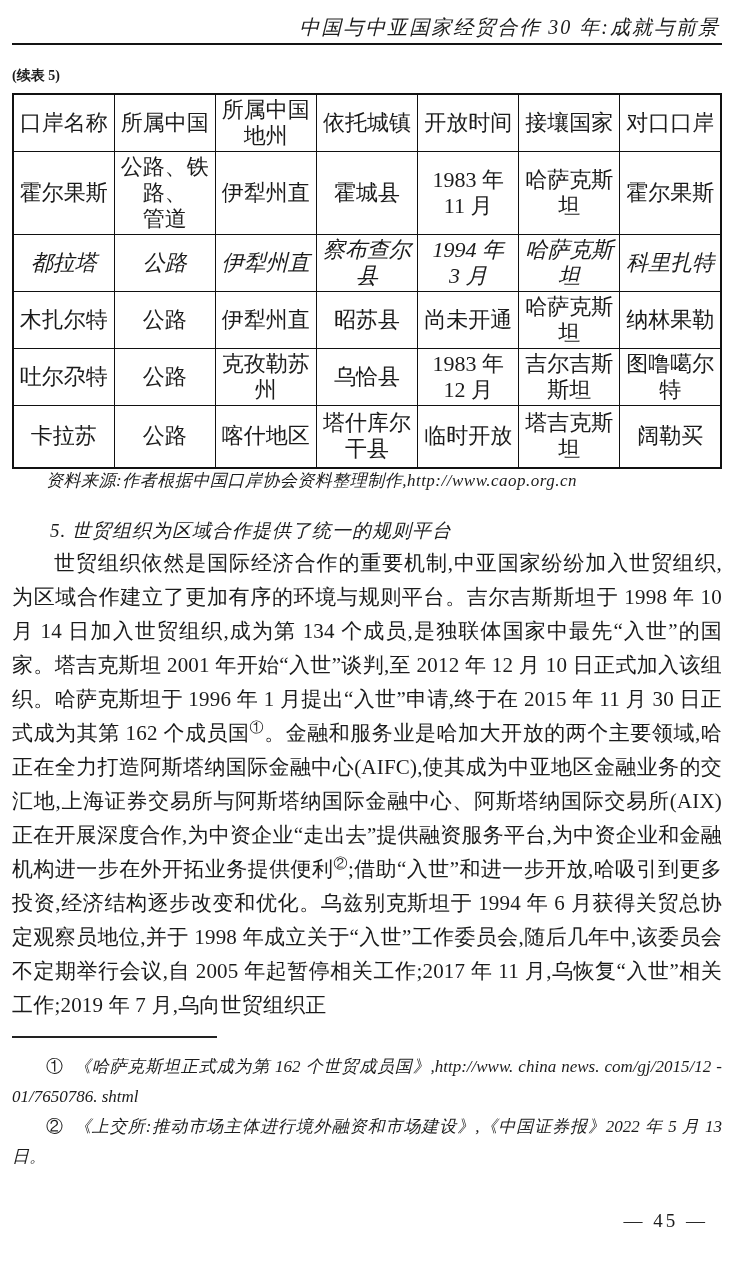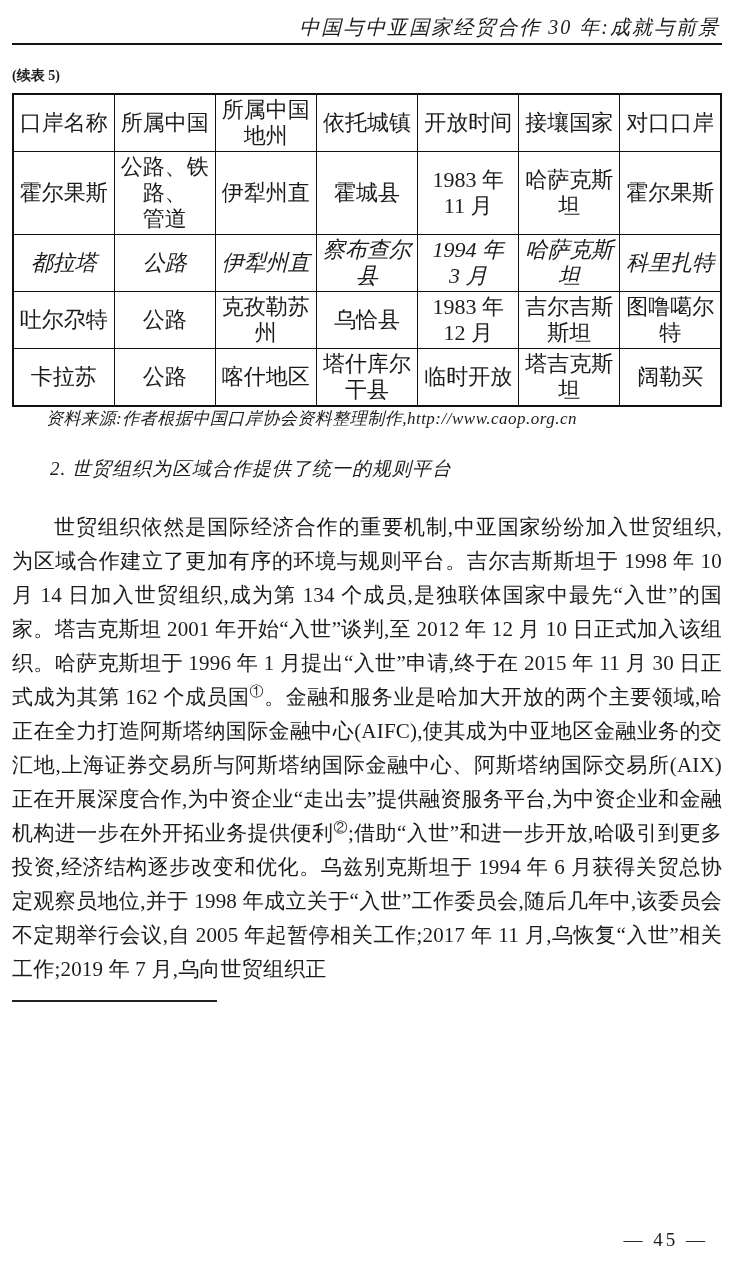--- a/index.html
+++ b/index.html
@@ -69,21 +69,21 @@
     font-size: 19px;
     font-weight: normal;
     font-style: italic;
     text-indent: 2em;
     margin-top: 26px;
     letter-spacing: 1px;
   }
 
   
   .body-paragraph {
-    margin-top: 28px;
+    margin-top: 2px;
     font-size: 21px;
     line-height: 34px;
     text-align: justify;
     text-indent: 2em;
     letter-spacing: 0.2px;
   }
   .body-paragraph sup {
     font-size: 14px;
     vertical-align: super;
     line-height: 0;
@@ -102,21 +102,21 @@
     text-align: justify;
     text-indent: 2em;
     font-style: italic;
   }
   .footnote .fn-marker { margin-right: 10px; font-style: normal; }
 
   
   .page-number {
     position: absolute;
     right: 30px;
-    bottom: 13px;
+    bottom: 32px;
     font-size: 19px;
     letter-spacing: 3px;
   }
 </style>
 </head>
 <body>
 
 <div class="page">
 
   <header>
@@ -155,20 +155,29 @@
         <td>都拉塔</td>
         <td>公路</td>
         <td>伊犁州直</td>
         <td>察布查尔县</td>
         <td>1994 年
 3 月</td>
         <td>哈萨克斯坦</td>
         <td>科里扎特</td>
       </tr>
       <tr>
+        <td>木扎尔特</td>
+        <td>公路</td>
+        <td>伊犁州直</td>
+        <td>昭苏县</td>
+        <td>尚未开通</td>
+        <td>哈萨克斯坦</td>
+        <td>纳林果勒</td>
+      </tr>
+      <tr>
         <td>吐尔尕特</td>
         <td>公路</td>
         <td>克孜勒苏州</td>
         <td>乌恰县</td>
         <td>1983 年
 12 月</td>
         <td>吉尔吉斯
 斯坦</td>
         <td>图噜噶尔特</td>
       </tr>
@@ -180,22 +189,26 @@
 干县</td>
         <td>临时开放</td>
         <td>塔吉克斯坦</td>
         <td>阔勒买</td>
       </tr>
     </tbody>
   </table>
 
   <div class="table-source">资料来源:作者根据中国口岸协会资料整理制作,http://www.caop.org.cn</div>
 
-  <h3 class="section-heading">2. 世贸组织为区域合作提供了统一的规则平台</h3>
+  <h3 class="section-heading">5. 世贸组织为区域合作提供了统一的规则平台</h3>
 
   <p class="body-paragraph"><span>世贸组织依然是国际经济合作的重要机制,中亚国家纷纷加入世贸组织,为区域合作建立了更加有序的环境与规则平台。吉尔吉斯斯坦于 1998 年 10 月 14 日加入世贸组织,成为第 134 个成员,是独联体国家中最先“入世”的国家。塔吉克斯坦 2001 年开始“入世”谈判,至 2012 年 12 月 10 日正式加入该组织。哈萨克斯坦于 1996 年 1 月提出“入世”申请,终于在 2015 年 11 月 30 日正式成为其第 162 个成员国</span><sup>①</sup><span>。金融和服务业是哈加大开放的两个主要领域,哈正在全力打造阿斯塔纳国际金融中心(AIFC),使其成为中亚地区金融业务的交汇地,上海证券交易所与阿斯塔纳国际金融中心、阿斯塔纳国际交易所(AIX)正在开展深度合作,为中资企业“走出去”提供融资服务平台,为中资企业和金融机构进一步在外开拓业务提供便利</span><sup>②</sup><span>;借助“入世”和进一步开放,哈吸引到更多投资,经济结构逐步改变和优化。乌兹别克斯坦于 1994 年 6 月获得关贸总协定观察员地位,并于 1998 年成立关于“入世”工作委员会,随后几年中,该委员会不定期举行会议,自 2005 年起暂停相关工作;2017 年 11 月,乌恢复“入世”相关工作;2019 年 7 月,乌向世贸组织正</span></p>
 
   <div class="footnote-rule"></div>
 
+  <div class="footnotes">
+    <div class="footnote"><span class="fn-marker">①</span><span>《哈萨克斯坦正式成为第 162 个世贸成员国》,http://www. china news. com/gj/2015/12 - 01/7650786. shtml</span></div>
+    <div class="footnote"><span class="fn-marker">②</span><span>《上交所:推动市场主体进行境外融资和市场建设》,《中国证券报》2022 年 5 月 13 日。</span></div>
+  </div>
 
   <div class="page-number">— 45 —</div>
 
 </div>
 
 </body></html>

